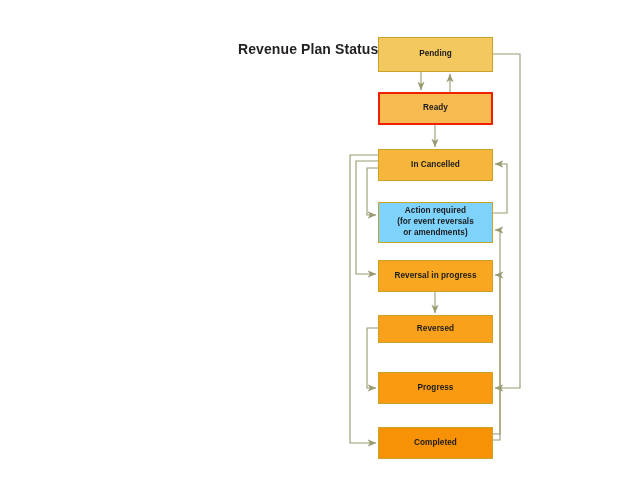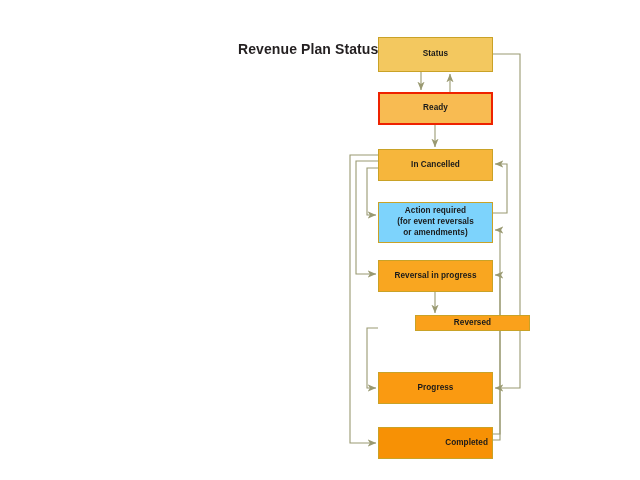--- a/index.html
+++ b/index.html
@@ -90,37 +90,37 @@
 
       <path d="M493,440 L500,440 L500,230 L495,230"></path>
 
       <path d="M493,434 L500,434 L500,275 L495,275"></path>
 
       <path d="M378,155 L350,155 L350,443 L376,443"></path>
     </g>
   </svg>
 
   <div class="node" style="left: 378px; top: 37px; width: 115px; height: 35px; background: rgb(243, 200, 95); border-color: rgb(201, 162, 39);">
-    <span class="lbl">Status</span>
+    <span class="lbl">Pending</span>
   </div>
   <div class="node selected" style="left: 378px; top: 92px; width: 115px; height: 33px; background: rgb(248, 187, 82); border-color: rgb(238, 34, 0);">
     <span class="lbl">Ready</span>
   </div>
   <div class="node" style="left: 378px; top: 149px; width: 115px; height: 32px; background: rgb(246, 182, 60); border-color: rgb(201, 162, 39);">
     <span class="lbl">In Cancelled</span>
   </div>
   <div class="node" style="left: 378px; top: 202px; width: 115px; height: 41px; background: #7dd3fc; border-color: rgb(201, 162, 39);">
     <span class="lbl">Action required<br>(for event reversals<br>or amendments)</span>
   </div>
   <div class="node" style="left: 378px; top: 260px; width: 115px; height: 32px; background: rgb(249, 166, 32); border-color: rgb(201, 162, 39); align-items: center;">
     <span class="lbl">Reversal in progress</span>
   </div>
-  <div class="node" style="left: 378px; top: 315px; width: 115px; height: 16px; background: rgb(250, 161, 27); border-color: rgb(201, 162, 39); margin-left: 37px;">
+  <div class="node" style="left: 378px; top: 315px; width: 115px; height: 28px; background: rgb(250, 161, 27); border-color: rgb(201, 162, 39);">
     <span class="lbl">Reversed</span>
   </div>
   <div class="node" style="left: 378px; top: 372px; width: 115px; height: 32px; background: rgb(250, 154, 17); border-color: rgb(201, 162, 39);">
     <span class="lbl">Progress</span>
   </div>
-  <div class="node" style="left: 378px; top: 427px; width: 115px; height: 32px; background: rgb(247, 145, 5); border-color: rgb(201, 162, 39); justify-content: flex-end;">
+  <div class="node" style="left: 378px; top: 427px; width: 115px; height: 32px; background: rgb(247, 145, 5); border-color: rgb(201, 162, 39);">
     <span class="lbl">Completed</span>
   </div>
 
 </div>
 
 </body></html>

